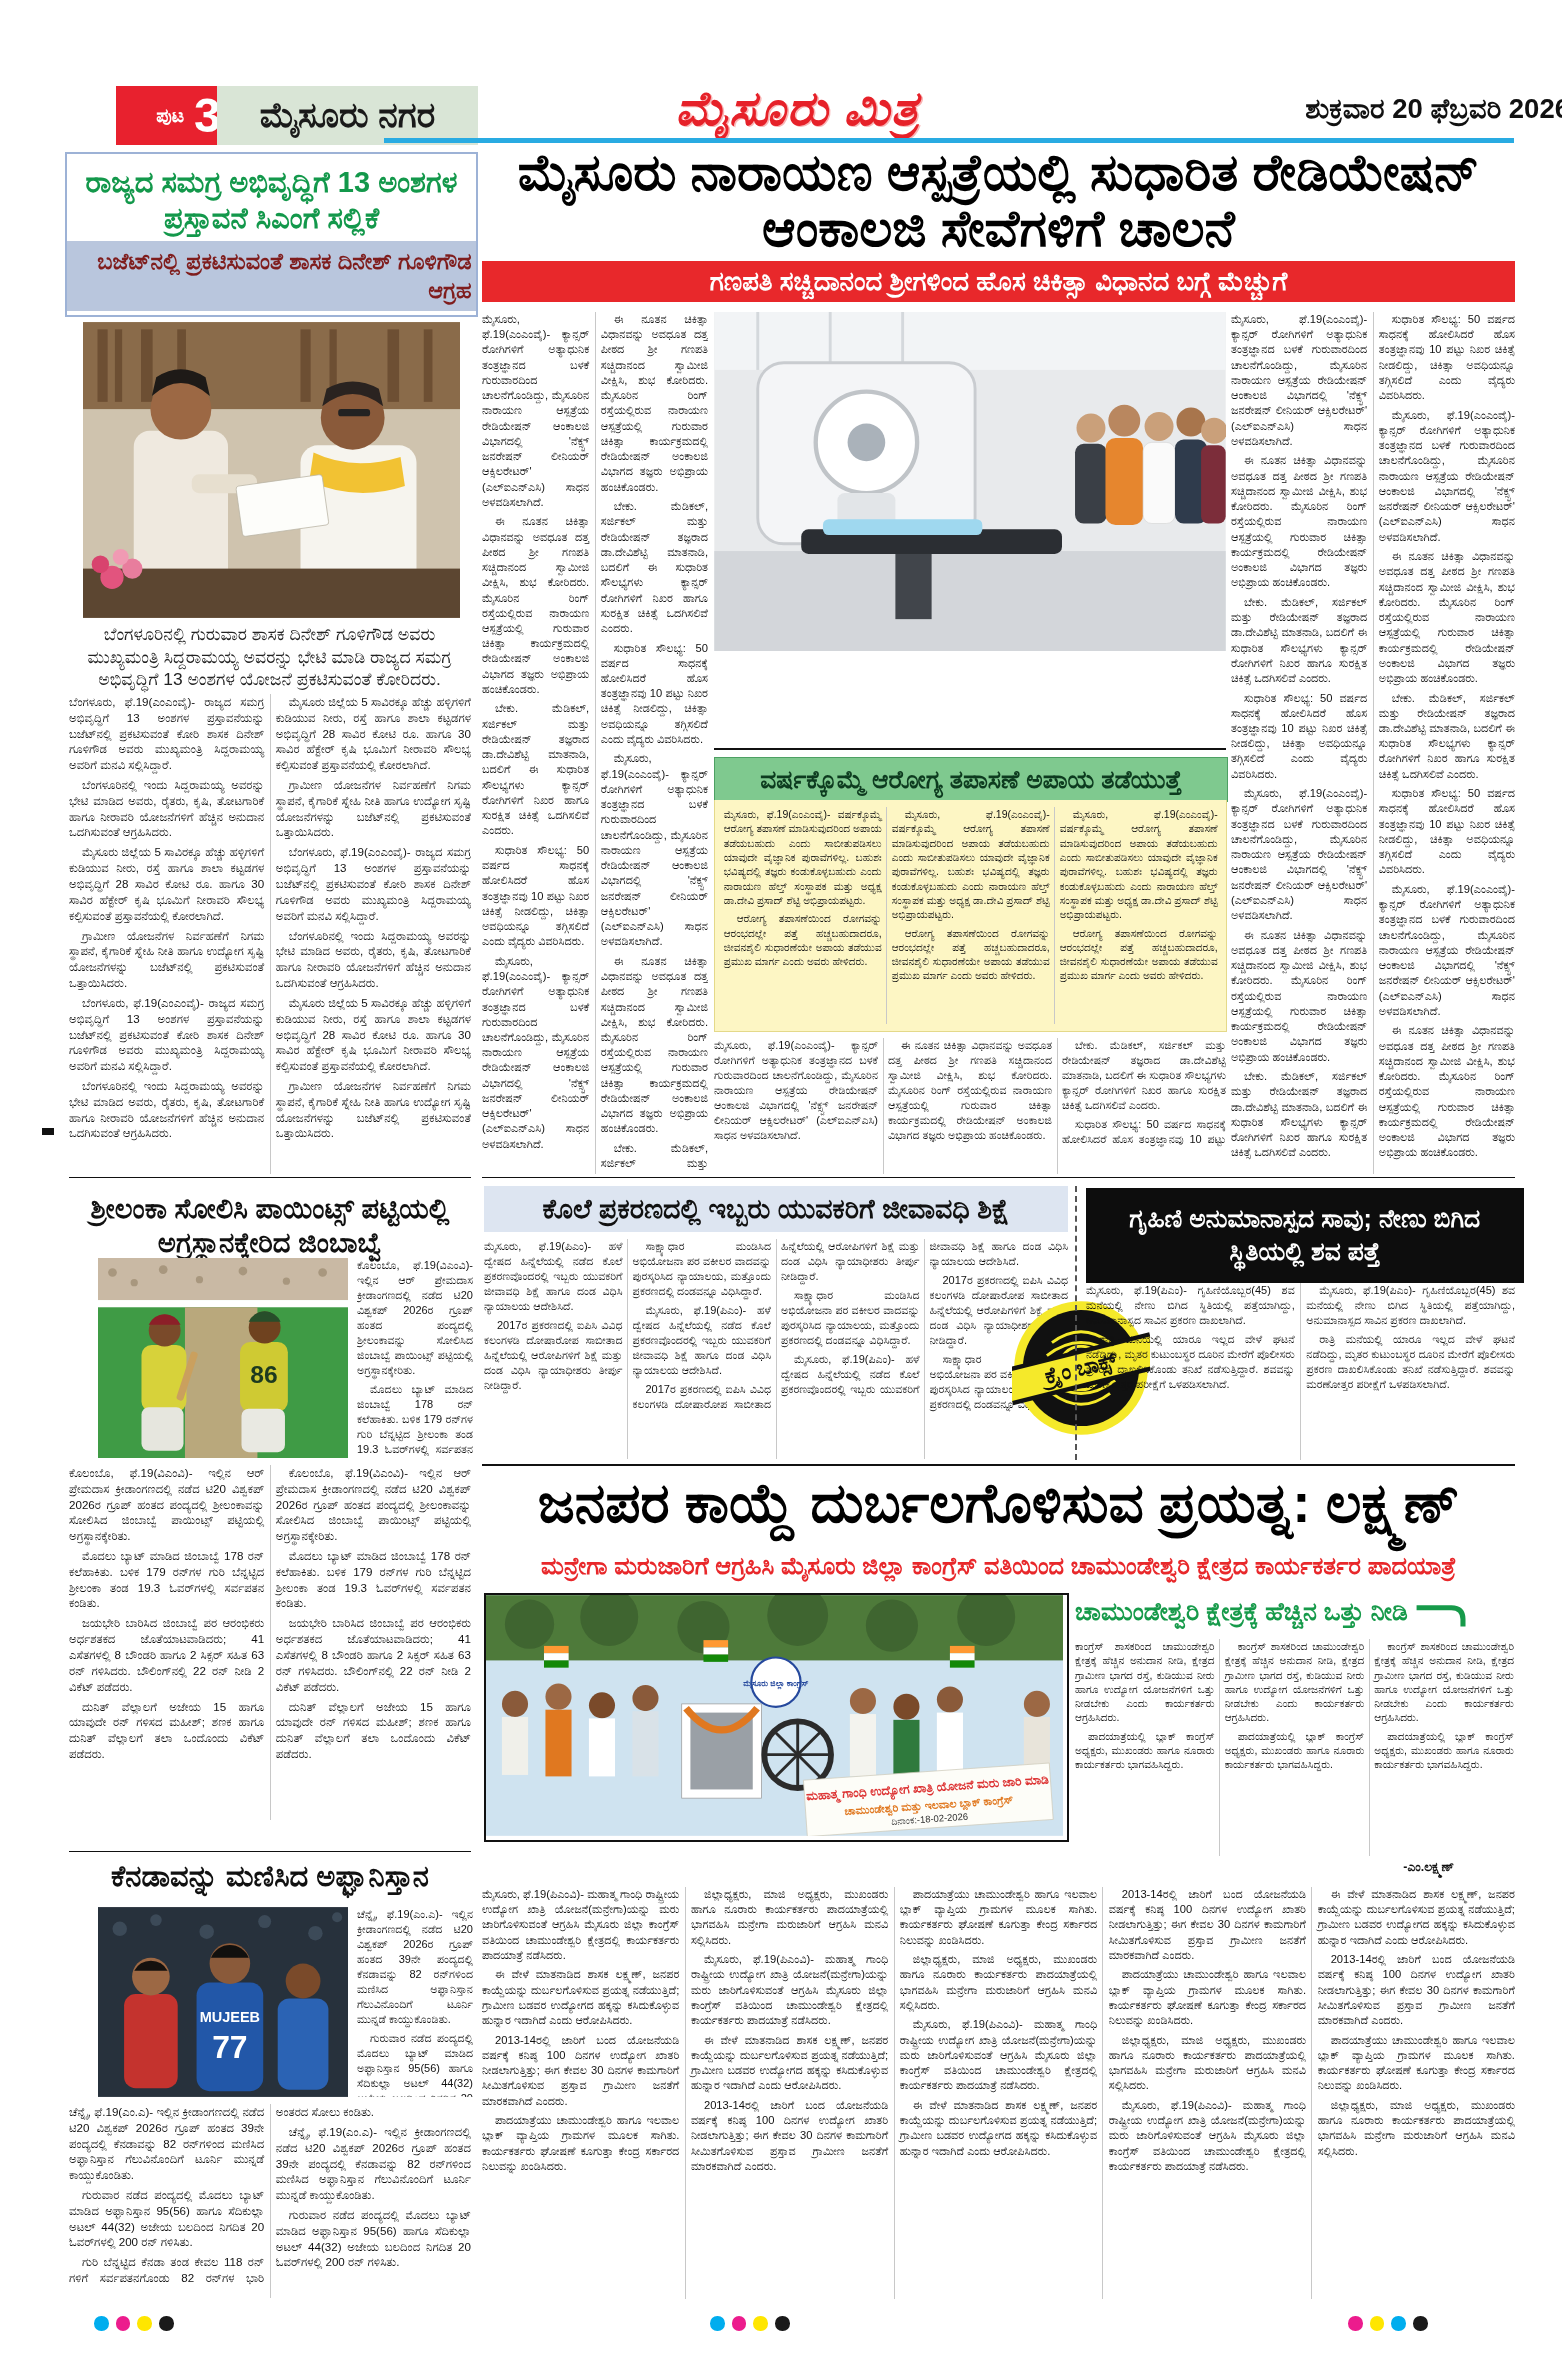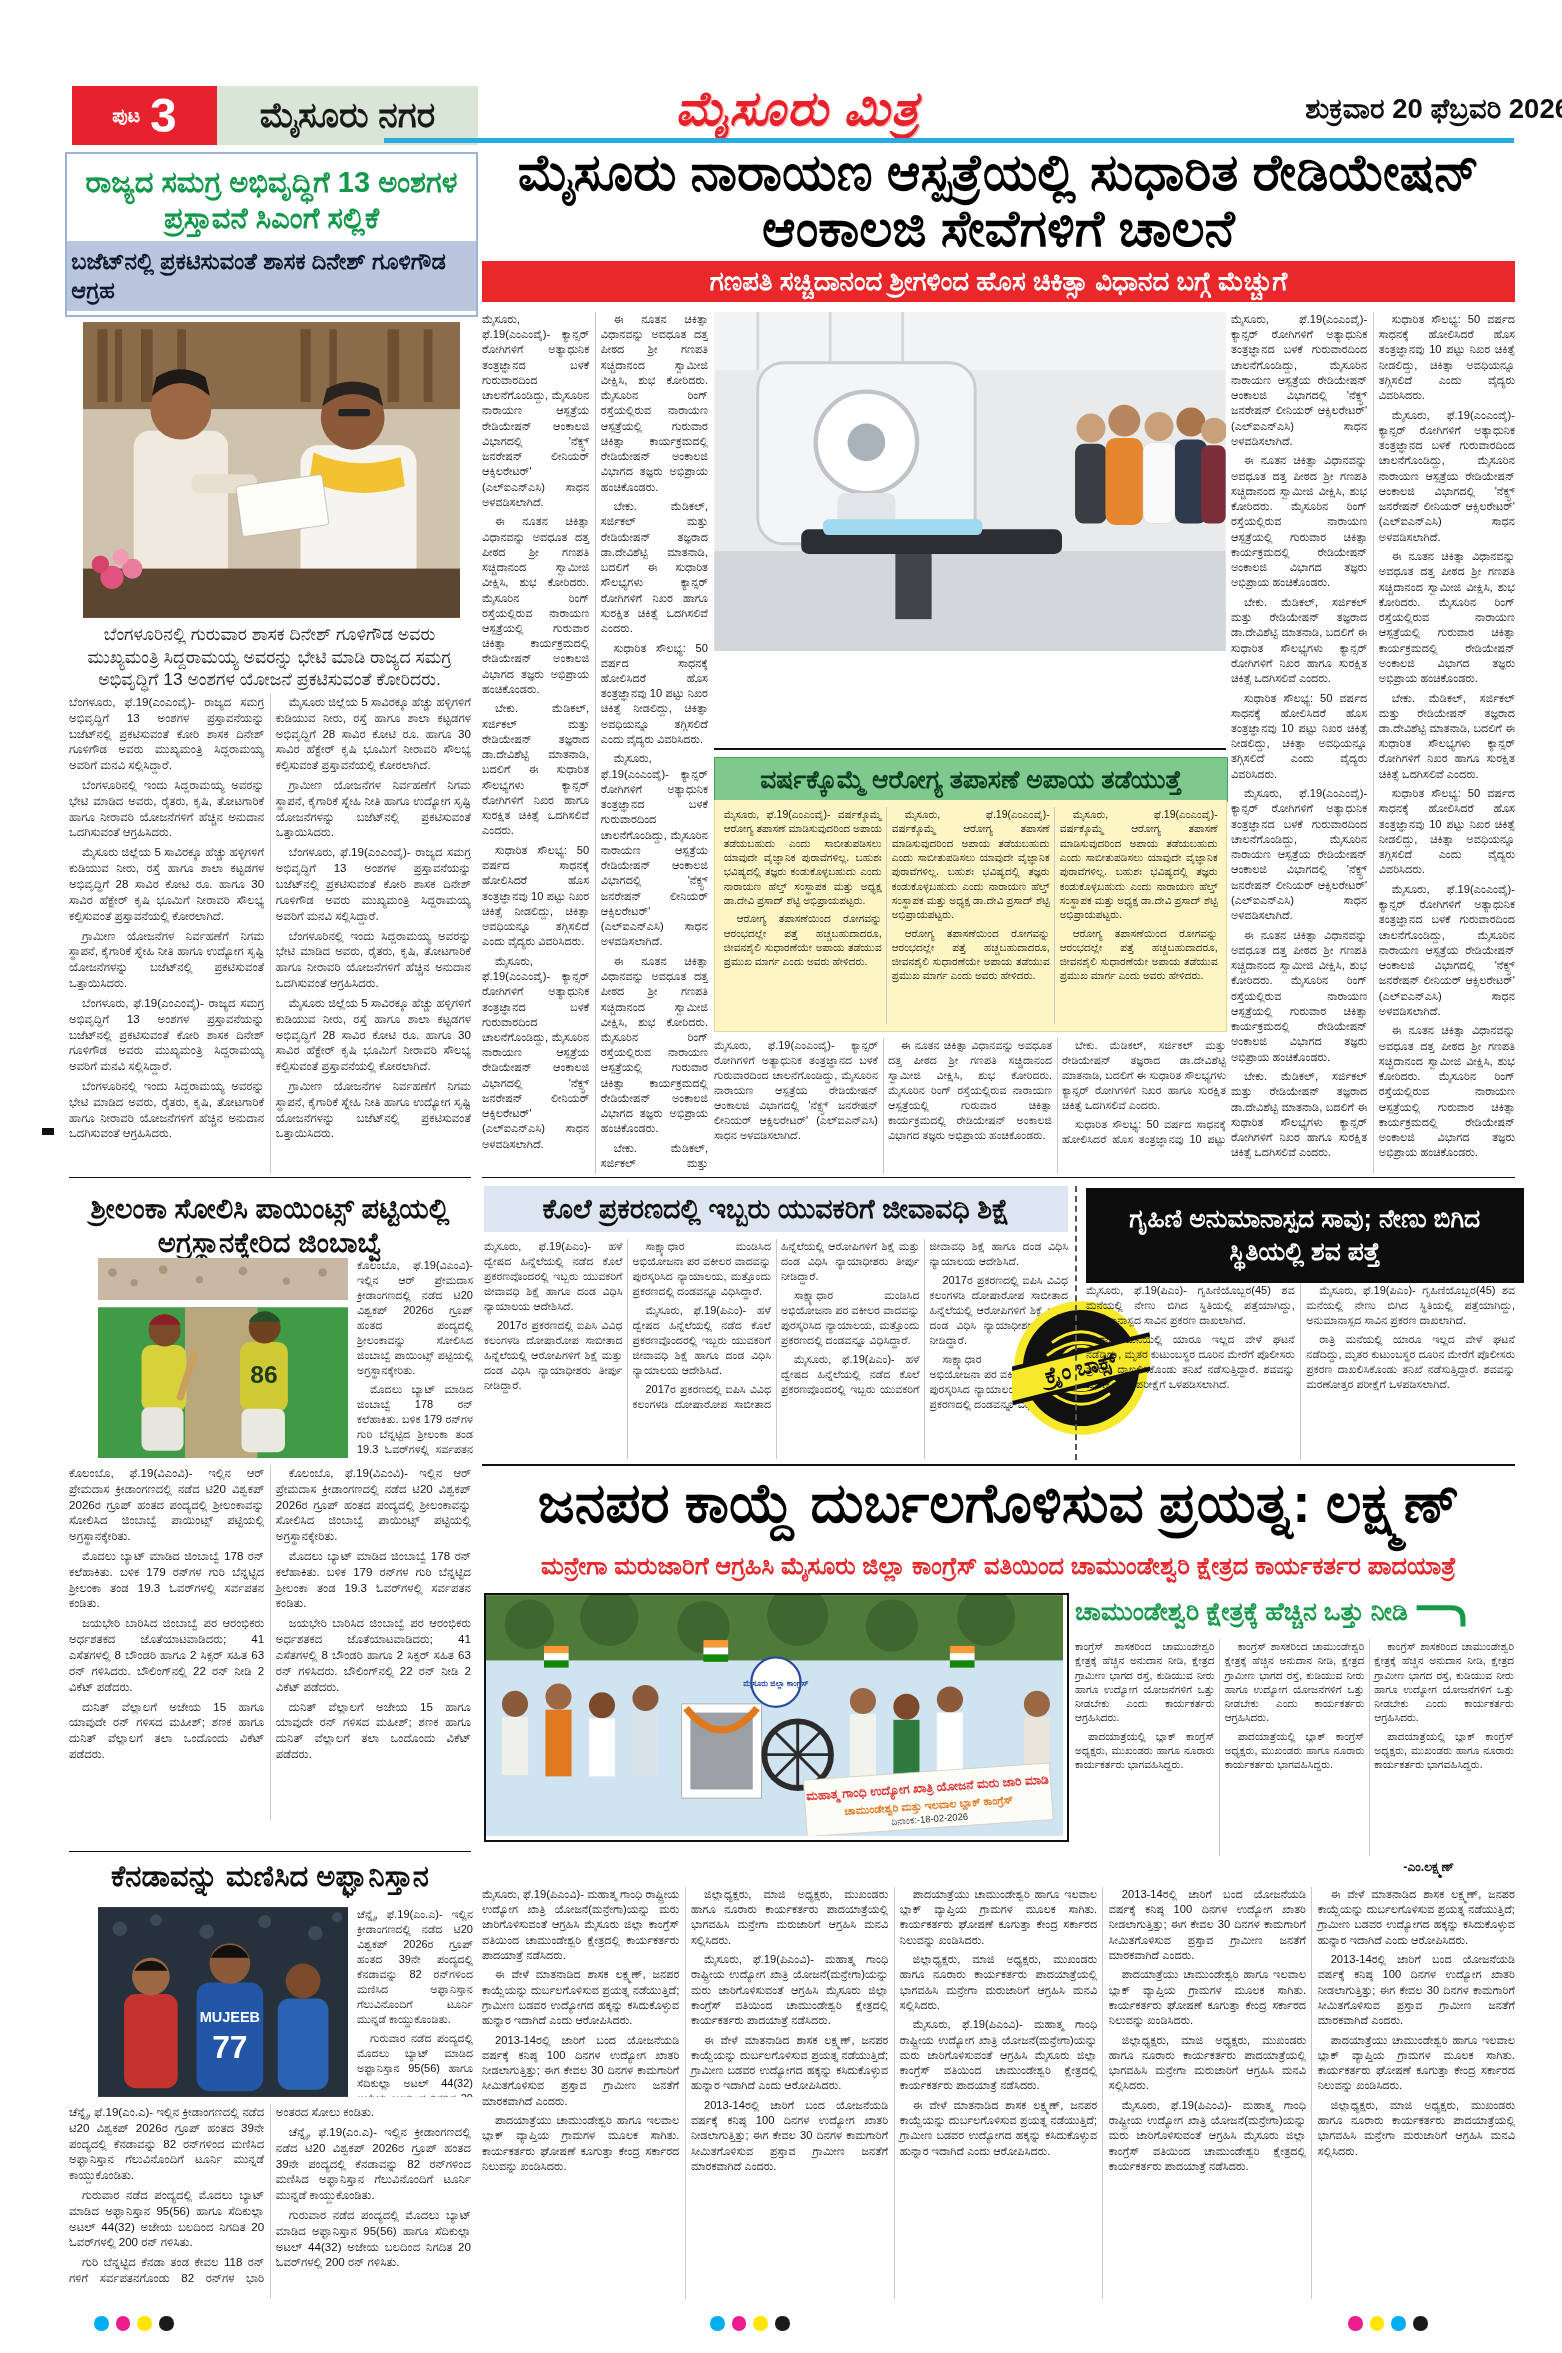--- a/index.html
+++ b/index.html
@@ -1,20 +1,20 @@
 <!DOCTYPE html>
 <html style="font-size:11.6px"><head>
 <meta charset="utf-8">
 <style>
   html,body{margin:0;padding:0;background:#9a9a9a;}
   .page{position:relative;width:1562px;height:2354px;background:#ffffff;margin:0 auto;overflow:hidden;
         font-family:"Liberation Sans","DejaVu Sans",sans-serif;color:#111;}
   .abs{position:absolute;}
   
-  .pagebox{background:#e8212e;color:#fff;display:flex;align-items:center;justify-content:center;gap:10px;}
+  .pagebox{background:#e8212e;color:#fff;display:flex;align-items:center;justify-content:center;gap:10px;margin-left:44px;}
   .pagebox .lbl{font-size:19px;font-weight:bold;}
   .pagebox .num{font-size:48px;font-weight:bold;line-height:1;}
   .sectionbar{background:#d9e5d6;display:flex;align-items:center;justify-content:center;
               font-size:35px;font-weight:bold;color:#1a1a1a;}
   .masthead{color:#e62129;font-size:48px;font-weight:bold;font-style:italic;text-align:center;
             text-shadow:1.4px 1.4px 0 #f9b6b6;letter-spacing:1.4px;}
   .pagedate{font-size:27.5px;font-weight:bold;text-align:right;color:#111;}
   .cyanrule{background:#29abe2;}
   
   .bodytxt{font-size:11.6px;line-height:1.36;text-align:justify;overflow:hidden;}
@@ -22,21 +22,21 @@
   .bodytxt p.lead{text-indent:0;}
   .cols2{column-count:2;column-gap:11.6px;column-rule:0.7px solid #c8c8c8;}
   .cols3{column-count:3;column-gap:10px;column-rule:0.7px solid #c8c8c8;}
   .cols4{column-count:4;column-gap:10px;column-rule:0.7px solid #c8c8c8;}
   .cols5{column-count:5;column-gap:11.6px;column-rule:0.7px solid #c8c8c8;}
   .caption{font-size:17.4px;line-height:1.3;text-align:center;font-weight:bold;color:#222;}
   .rule{background:#111;}
   
   .a1box{border:2.2px solid #9db2d6;background:#fff;}
   .a1head{color:#13984b;font-size:29px;font-weight:bold;text-align:center;line-height:1.25;padding:10px 5.8px 4.3px;}
-  .a1sub{background:#b9c6dd;color:#0f172a;font-size:22.5px;font-weight:bold;text-align:left;line-height:1.3;padding:5.8px 4.3px;}
+  .a1sub{background:#b9c6dd;color:#7f1d1d;font-size:22.5px;font-weight:bold;text-align:right;line-height:1.3;padding:5.8px 4.3px;}
   .secthead{font-size:27.5px;font-weight:bold;text-align:center;line-height:1.25;color:#111;}
   
   .mainhead{font-size:51px;font-weight:bold;line-height:1.1;text-align:center;color:#000;}
   .redband{background:#e8282b;color:#fff;font-size:26px;font-weight:bold;text-align:center;
            display:flex;align-items:center;justify-content:center;}
   .greenband{background:#7fc98f;color:#0d3b1f;font-size:25px;font-weight:bold;text-align:center;
              display:flex;align-items:center;justify-content:center;border:1.4px solid #4da063;}
   .yellowbox{background:#fdf6c4;border:1.4px solid #e4d98a;border-top:none;padding:7.2px 8.7px;}
   .crimehead{background:#dde5f1;font-size:27px;font-weight:bold;text-align:center;
              display:flex;align-items:center;justify-content:center;}

